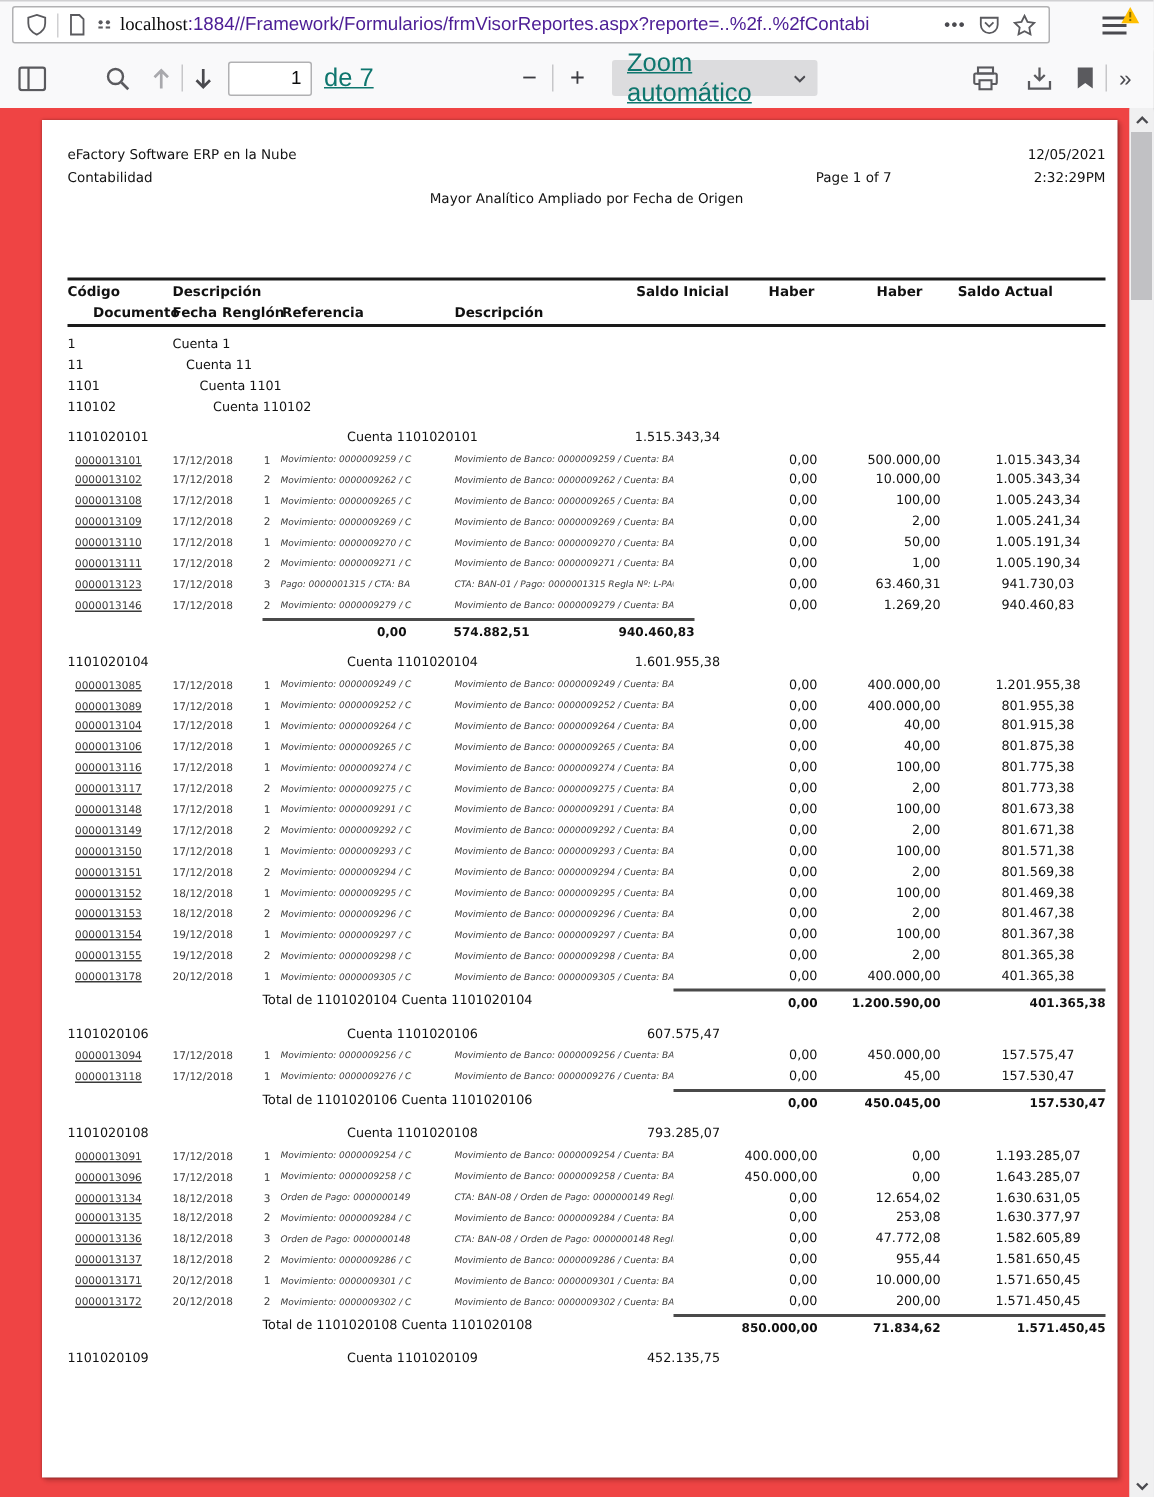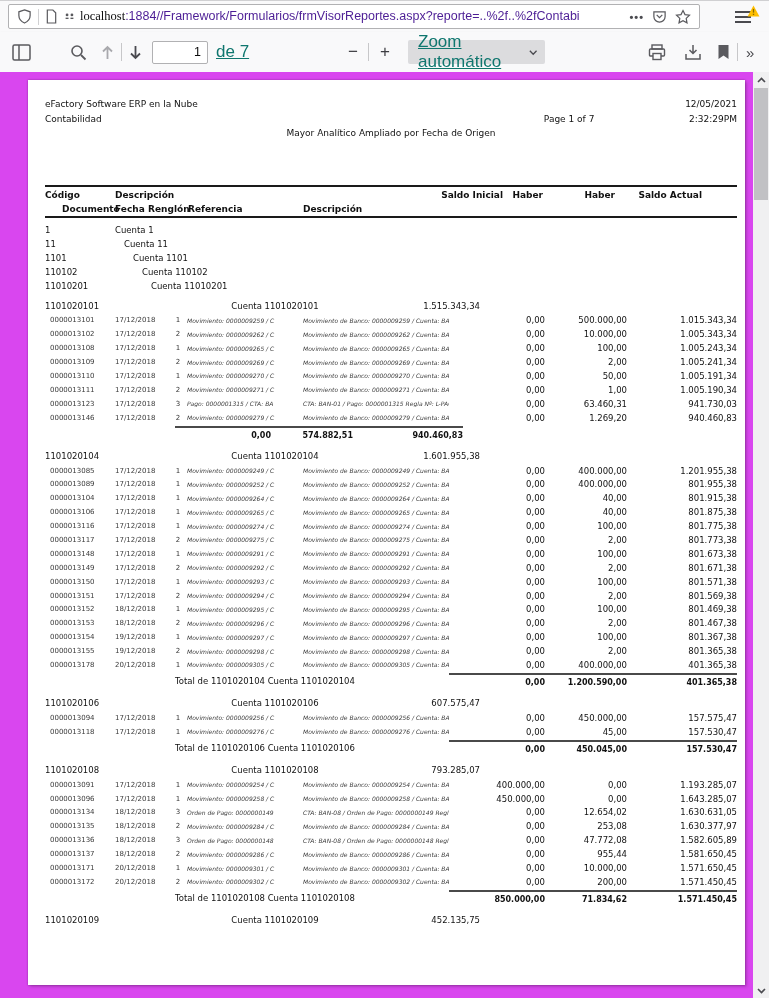--- a/index.html
+++ b/index.html
@@ -26,21 +26,21 @@
   .tb-divider { position:absolute; top:11px; width:1px; height:18px; background:#c7c7c9; }
   .page-input { width:56px; height:23px; border:1px solid #b1b1b3; border-radius:2px; background:#fff;
                 text-align:right; padding-right:6px; font-size:12.5px; color:#0c0c0d;
                 font-family:"Liberation Sans", sans-serif; }
   .tb-label { font-size:17px; color:#0f766e;text-decoration:underline; }
   .pm { font-size:17px; color:#3c3c41; font-weight:400; }
   .zoombox { background:#dcdcde; border-radius:2px; height:24px; display:flex; align-items:center;
              padding:0 8px 0 10px; width:137px; justify-content:space-between; }
   .chev2 { font-size:15px; color:#4a4a4f; }
   
-  .viewport { position:absolute; top:72px; left:0; width:753px; height:926px; background:#d946ef; }
+  .viewport { position:absolute; top:72px; left:0; width:753px; height:926px; background:#ef4444; }
   .page { position:absolute; left:28px; top:8px; width:717px; height:905px; background:#fff;
           box-shadow:0 0 2px rgba(0,0,0,.35), 2px 2px 3px rgba(0,0,0,.18);
           font-family:"DejaVu Sans", sans-serif; color:#111; }
   .page-inner { padding:16px 8px 0 17px; }
   
   .hrow { display:flex; height:15px; font-size:9px; align-items:center; }
   .hrow .sp { flex:1; }
   .pgl { width:70px;text-align:center; }
   .gap85 { width:85px; }
   .rtitle { text-align:center; font-size:9px; height:13px; margin-top:2px; }
@@ -48,31 +48,31 @@
   
   .thead { margin-top:44px; border-top:2px solid #1a1a1a; border-bottom:2px solid #1a1a1a;
            height:33px; padding-top:3px; }
   .th1 { position:relative; height:14px; font-weight:bold; font-size:9px; }
   .th1 span { position:absolute; top:0; }
   .th2 { position:relative; height:13px; font-weight:bold; font-size:9px; }
   .th2 span { position:absolute; top:0; }
   
   .rows { margin-top:5px; }
   .r { display:flex; height:13.9px; align-items:center; }
-  .c-doc { width:70px; padding-left:5px; font-size:7px; color:#3a3a3a; }
+  .c-doc { width:70px; padding-left:5px; font-size:7px; color:#3a3a3a;text-decoration:underline; }
   .c-fecha { width:54px; font-size:7px; color:#3a3a3a; }
   .c-ren { width:18px; font-size:7px; text-align:center; color:#333; }
   .c-ref { width:116px; font-size:6px; font-style:italic; color:#3c3c3c;
            white-space:nowrap; overflow:hidden; }
   .c-desc { width:146px; font-size:6px; font-style:italic; color:#3c3c3c;
             white-space:nowrap; overflow:hidden; }
   .c-si   { width:36px; text-align:right; font-size:8.5px; }
   .c-debe { width:60px; text-align:right; font-size:8.5px; }
   .c-haber{ width:82px; text-align:right; font-size:8.5px; }
-  .c-saldo{ flex:1; text-align:right; font-size:8.5px;margin-left:20px; }
+  .c-saldo{ flex:1; text-align:center; font-size:8.5px;margin-left:20px; }
   
   .hier .code { width:70px; font-size:8.5px; }
   .hier .lbl { font-size:8.5px; }
   .acct { display:flex; height:15px; margin-top:6px; align-items:center; }
   .acct-code { width:155px; font-size:8.5px; }
   .acct-label { flex:1; font-size:8.5px;text-align:center; }
   .acct-si { width:130px; text-align:right; font-size:8.5px; }
   .acct-sp { width:257px; }
   
   .sec-total { display:flex; height:17px; margin-top:1px; align-items:flex-start; }
@@ -217,21 +217,21 @@
         <span class="pgl">Page 1 of 7</span>
         <span class="gap85"></span>
         <span>2:32:29PM</span>
       </div>
       <div class="rtitle">Mayor Analítico Ampliado por Fecha de Origen</div>
 
       <div class="thead">
         <div class="th1">
           <span style="left:0">Código</span>
           <span style="left:70px">Descripción</span>
-          <span style="right:234px">Saldo Inicial</span>
+          <span style="right:251px">Saldo Inicial</span>
           <span style="right:194px">Haber</span>
           <span style="right:122px">Haber</span>
           <span style="right:35px">Saldo Actual</span>
         </div>
         <div class="th2">
           <span style="left:17px">Documento</span>
           <span style="left:70px">Fecha</span>
           <span style="left:103px">Renglón</span>
           <span style="left:143px">Referencia</span>
           <span style="left:258px">Descripción</span>
@@ -253,24 +253,20 @@
   <div class="r hier">
     <span class="code">1101</span>
     <span class="lbl" style="padding-left: 18px; text-align: right;">Cuenta 1101</span>
   </div>
 
   <div class="r hier">
     <span class="code">110102</span>
     <span class="lbl" style="padding-left: 27px;">Cuenta 110102</span>
   </div>
 
-  <div class="r hier">
-    <span class="code">11010201</span>
-    <span class="lbl" style="padding-left: 36px;">Cuenta 11010201</span>
-  </div>
 </div>
         <div>
   <div class="section">
     <div class="acct">
       <span class="acct-code">1101020101</span>
       <span class="acct-label">Cuenta 1101020101</span>
       <span class="acct-si">1.515.343,34</span>
       <span class="acct-sp"></span>
     </div>
     <div>

